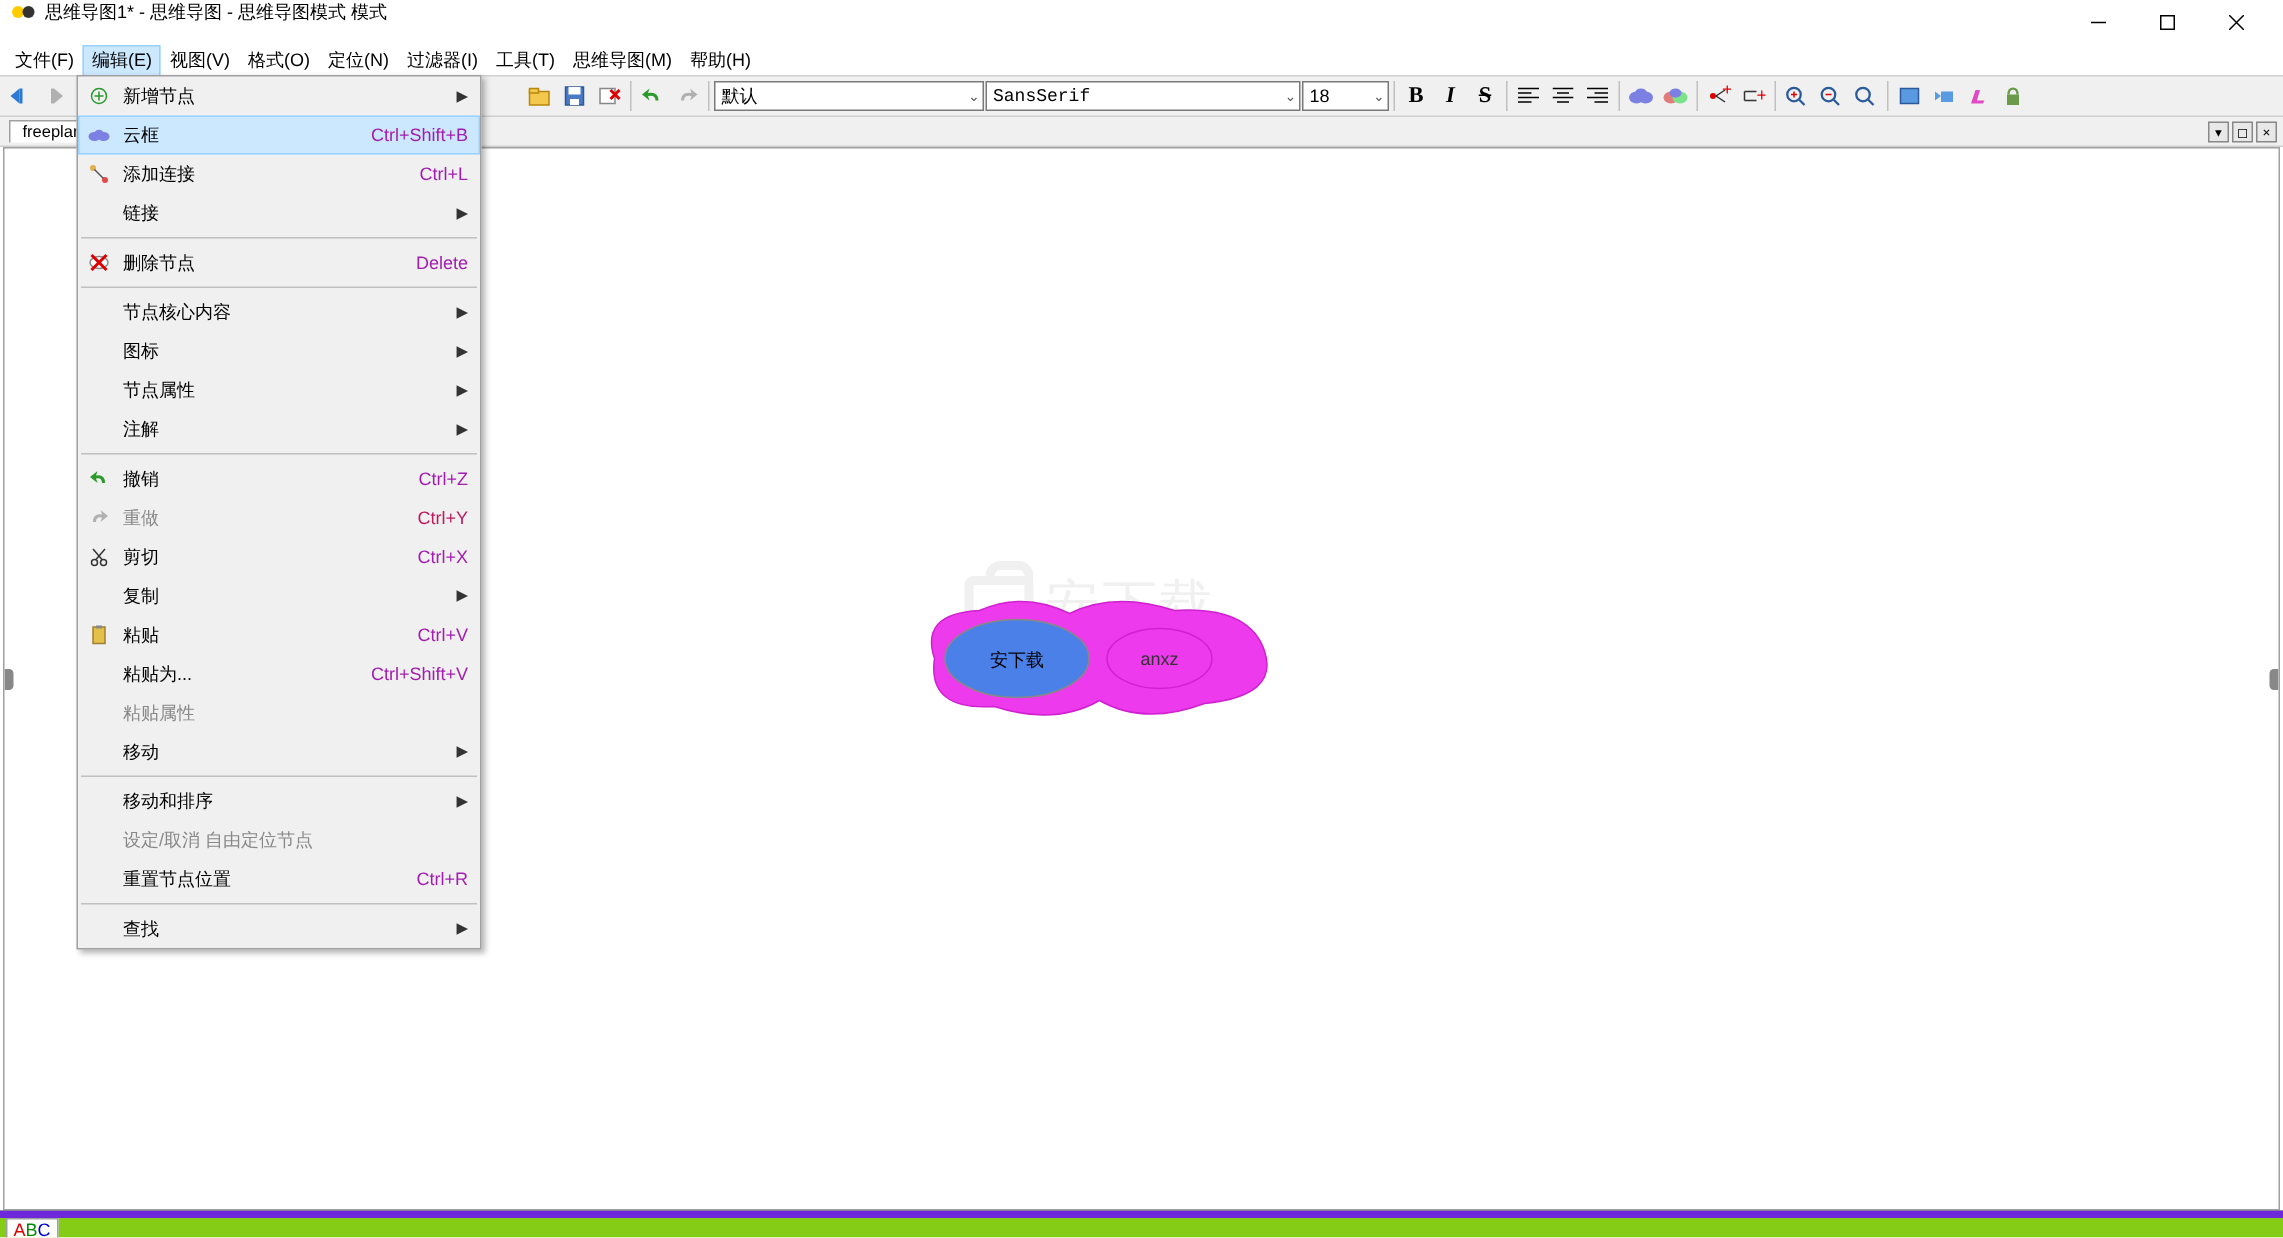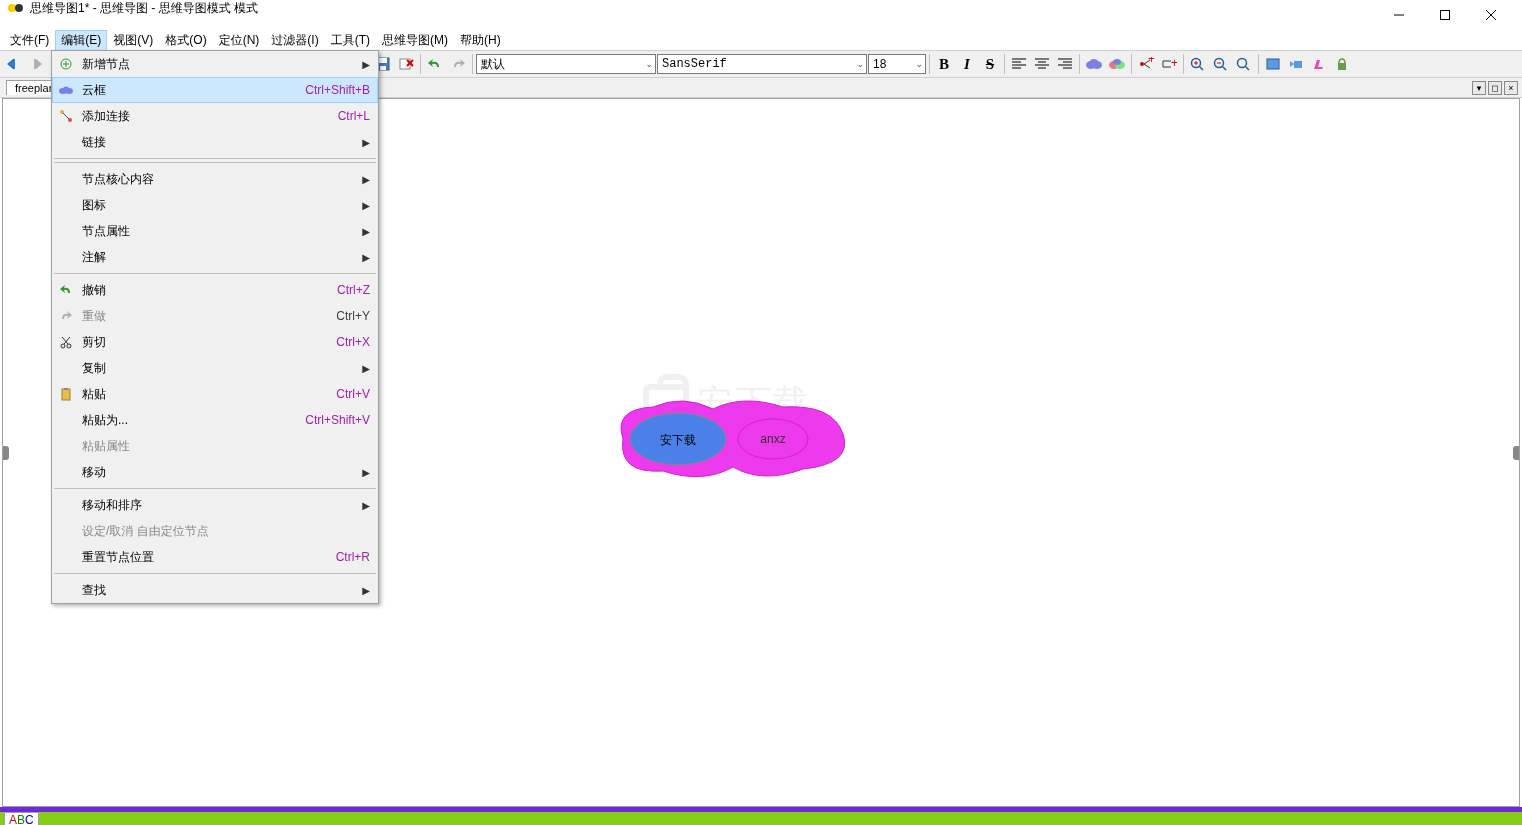--- a/index.html
+++ b/index.html
@@ -23,28 +23,28 @@
 .tab-strip{height:20px;background:#f0f0f0;display:flex;align-items:center;border-bottom:1px solid #d0d0d0;padding-left:6px;position:relative}
 .tab{background:#fff;border:1px solid #a0a0a0;border-bottom:none;padding:1px 8px;font-size:11px}
 .tab-controls{position:absolute;right:4px;display:flex;gap:2px}
 .tab-ctrl{width:14px;height:14px;border:1px solid #888;background:#e8e8e8;font-size:9px;display:flex;align-items:center;justify-content:center}
 .canvas{position:absolute;left:2px;right:2px;top:98px;bottom:18px;background:#fff;border:1px solid #a0a0a0;overflow:hidden}
 .scroll-nub-left{position:absolute;left:0;top:50%;width:6px;height:14px;background:#888;border-radius:0 3px 3px 0;transform:translateY(-50%)}
 .scroll-nub-right{position:absolute;right:0;top:50%;width:6px;height:14px;background:#888;border-radius:3px 0 0 3px;transform:translateY(-50%)}
 .statusbar{position:absolute;bottom:0;left:0;right:0;height:18px;background:#84cc16;border-top:5px solid #6d28d9;display:flex;align-items:flex-start;padding:0 4px}
 .abc-btn{border:1px solid #a0a0a0;padding:0 4px;font-size:11px;background:#fff}
 .abc-btn .a{color:#d00}.abc-btn .b{color:#080}.abc-btn .c{color:#00c}
-.dropdown{position:absolute;left:51px;top:50px;width:328px;background:#f0f0f0;border:1px solid #a0a0a0;box-shadow:2px 2px 4px rgba(0,0,0,.3);z-index:100}
+.dropdown{position:absolute;left:51px;top:50px;width:270px;background:#f0f0f0;border:1px solid #a0a0a0;box-shadow:2px 2px 4px rgba(0,0,0,.3);z-index:100}
 .dd-item{height:26px;display:flex;align-items:center;padding:0 8px 0 4px;position:relative}
 .dd-item.hover{background:#cce8ff;border:1px solid #99d1ff;padding:0 7px 0 3px}
 .dd-item.disabled{color:#888}
 .dd-icon{width:20px;height:20px;margin-right:6px;display:flex;align-items:center;justify-content:center}
 .dd-label{flex:1}
 .dd-shortcut{color:#a21caf;font-size:12px}
-.dd-item.disabled .dd-shortcut{color:#404040}
+.dd-item.disabled .dd-shortcut{color:#be185d}
 .dd-arrow{font-size:10px;color:#333;margin-left:4px}
 .dd-sep{height:1px;background:#c0c0c0;margin:3px 2px}
 .mindmap{position:absolute;left:600px;top:290px}
 .watermark{position:absolute;left:640px;top:280px;opacity:.12;pointer-events:none;display:flex;align-items:center;gap:8px}
 .watermark-box{width:46px;height:40px;border:6px solid #888;border-radius:6px;position:relative}
 .watermark-box::before{content:"";position:absolute;top:-16px;left:8px;width:20px;height:10px;border:6px solid #888;border-bottom:none;border-radius:10px 10px 0 0}
 .watermark-text{font-size:36px;color:#888;letter-spacing:2px}
 .watermark-sub{position:absolute;left:700px;top:335px;opacity:.12;font-size:20px;color:#888;letter-spacing:1px}
 </style>
 </head>
@@ -325,20 +325,31 @@
       </div>
       <div class="dd-label">添加连接</div>
       <div class="dd-shortcut">Ctrl+L</div>
     </div>
     <div class="dd-item">
       <div class="dd-icon"></div>
       <div class="dd-label">链接</div>
       <div class="dd-arrow">▶</div>
     </div>
     <div class="dd-sep"></div>
+    <div class="dd-item">
+      <div class="dd-icon">
+        <svg width="14" height="14">
+          <ellipse cx="7" cy="7" rx="6" ry="4" fill="#fff" stroke="#888"></ellipse>
+          <line x1="2" y1="2" x2="12" y2="12" stroke="#d00" stroke-width="2"></line>
+          <line x1="12" y1="2" x2="2" y2="12" stroke="#d00" stroke-width="2"></line>
+        </svg>
+      </div>
+      <div class="dd-label">删除节点</div>
+      <div class="dd-shortcut">Delete</div>
+    </div>
     <div class="dd-sep"></div>
     <div class="dd-item">
       <div class="dd-icon"></div>
       <div class="dd-label">节点核心内容</div>
       <div class="dd-arrow">▶</div>
     </div>
     <div class="dd-item">
       <div class="dd-icon"></div>
       <div class="dd-label">图标</div>
       <div class="dd-arrow">▶</div>

